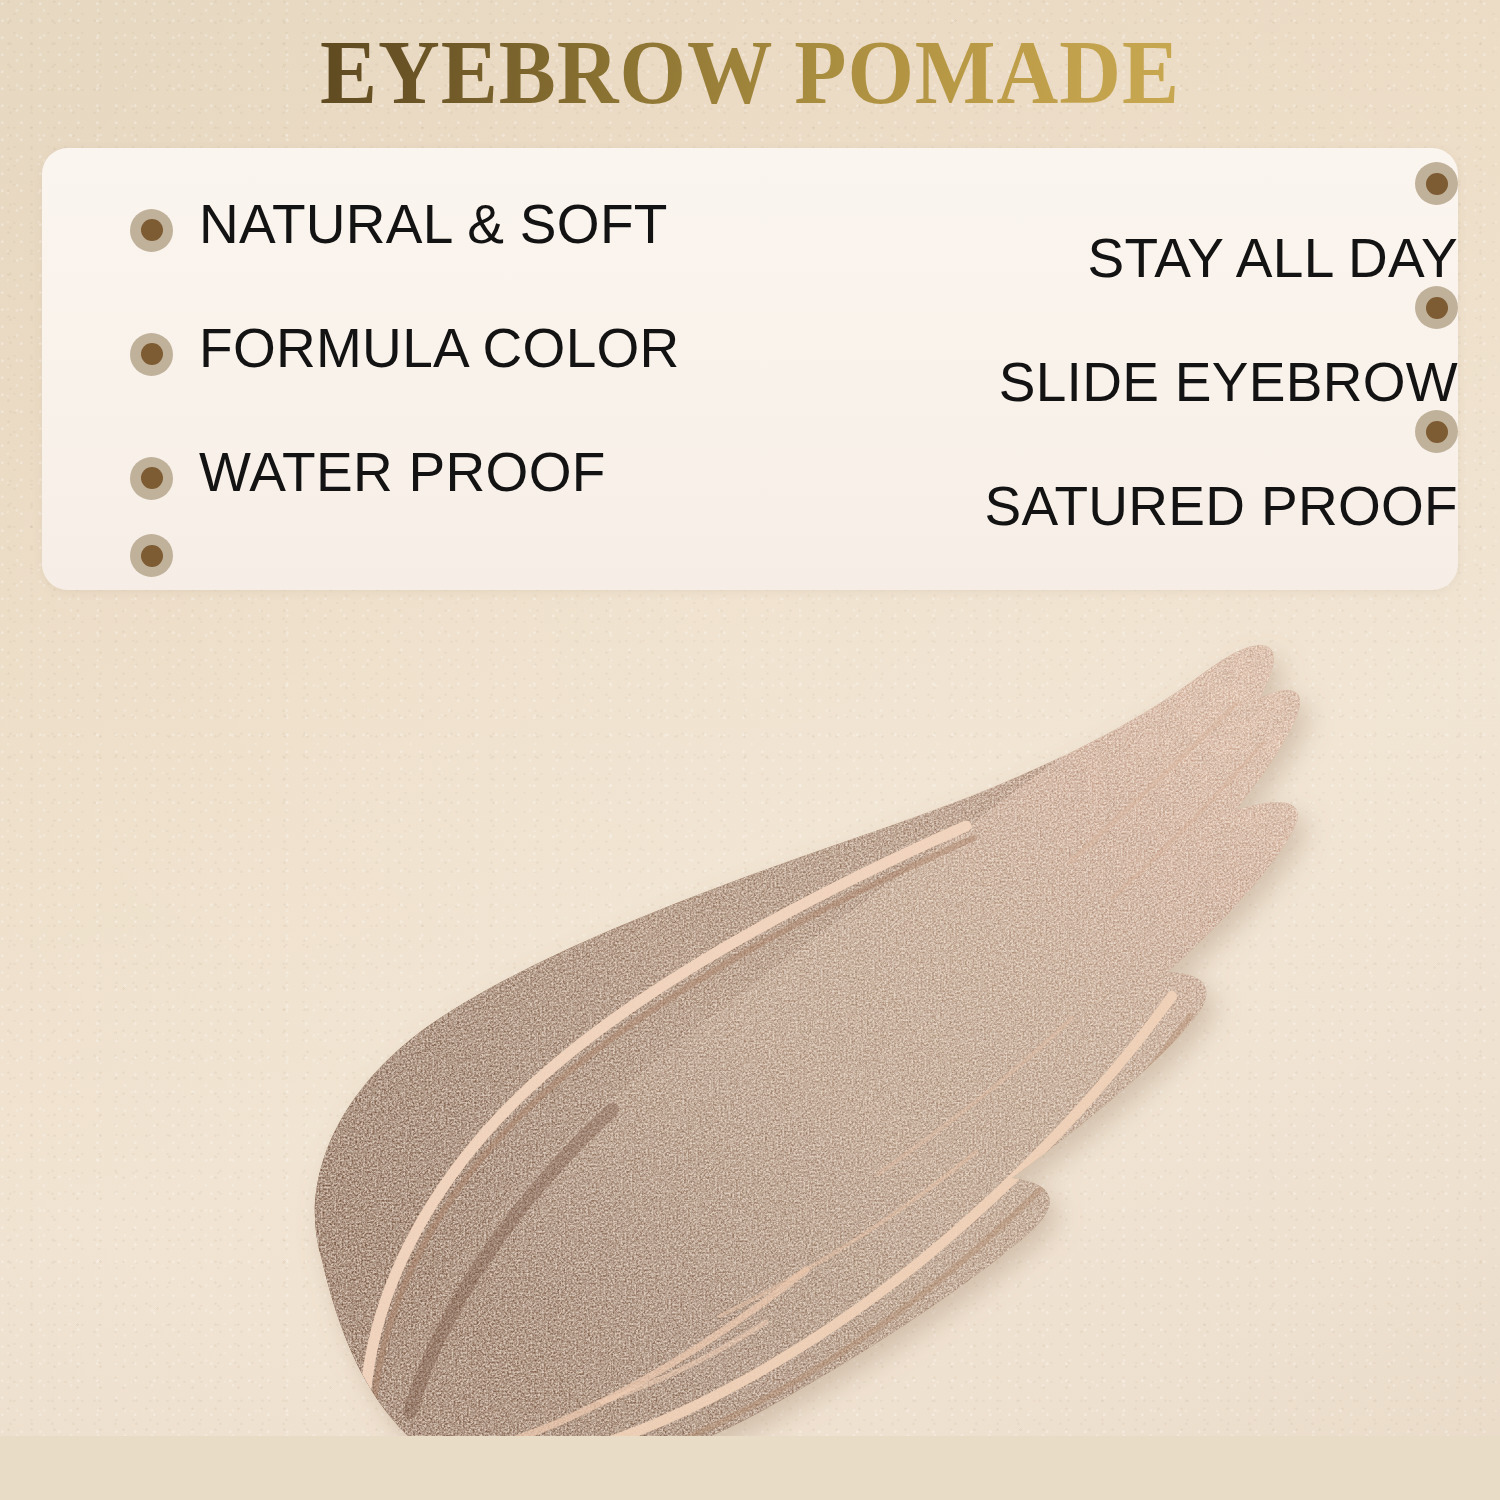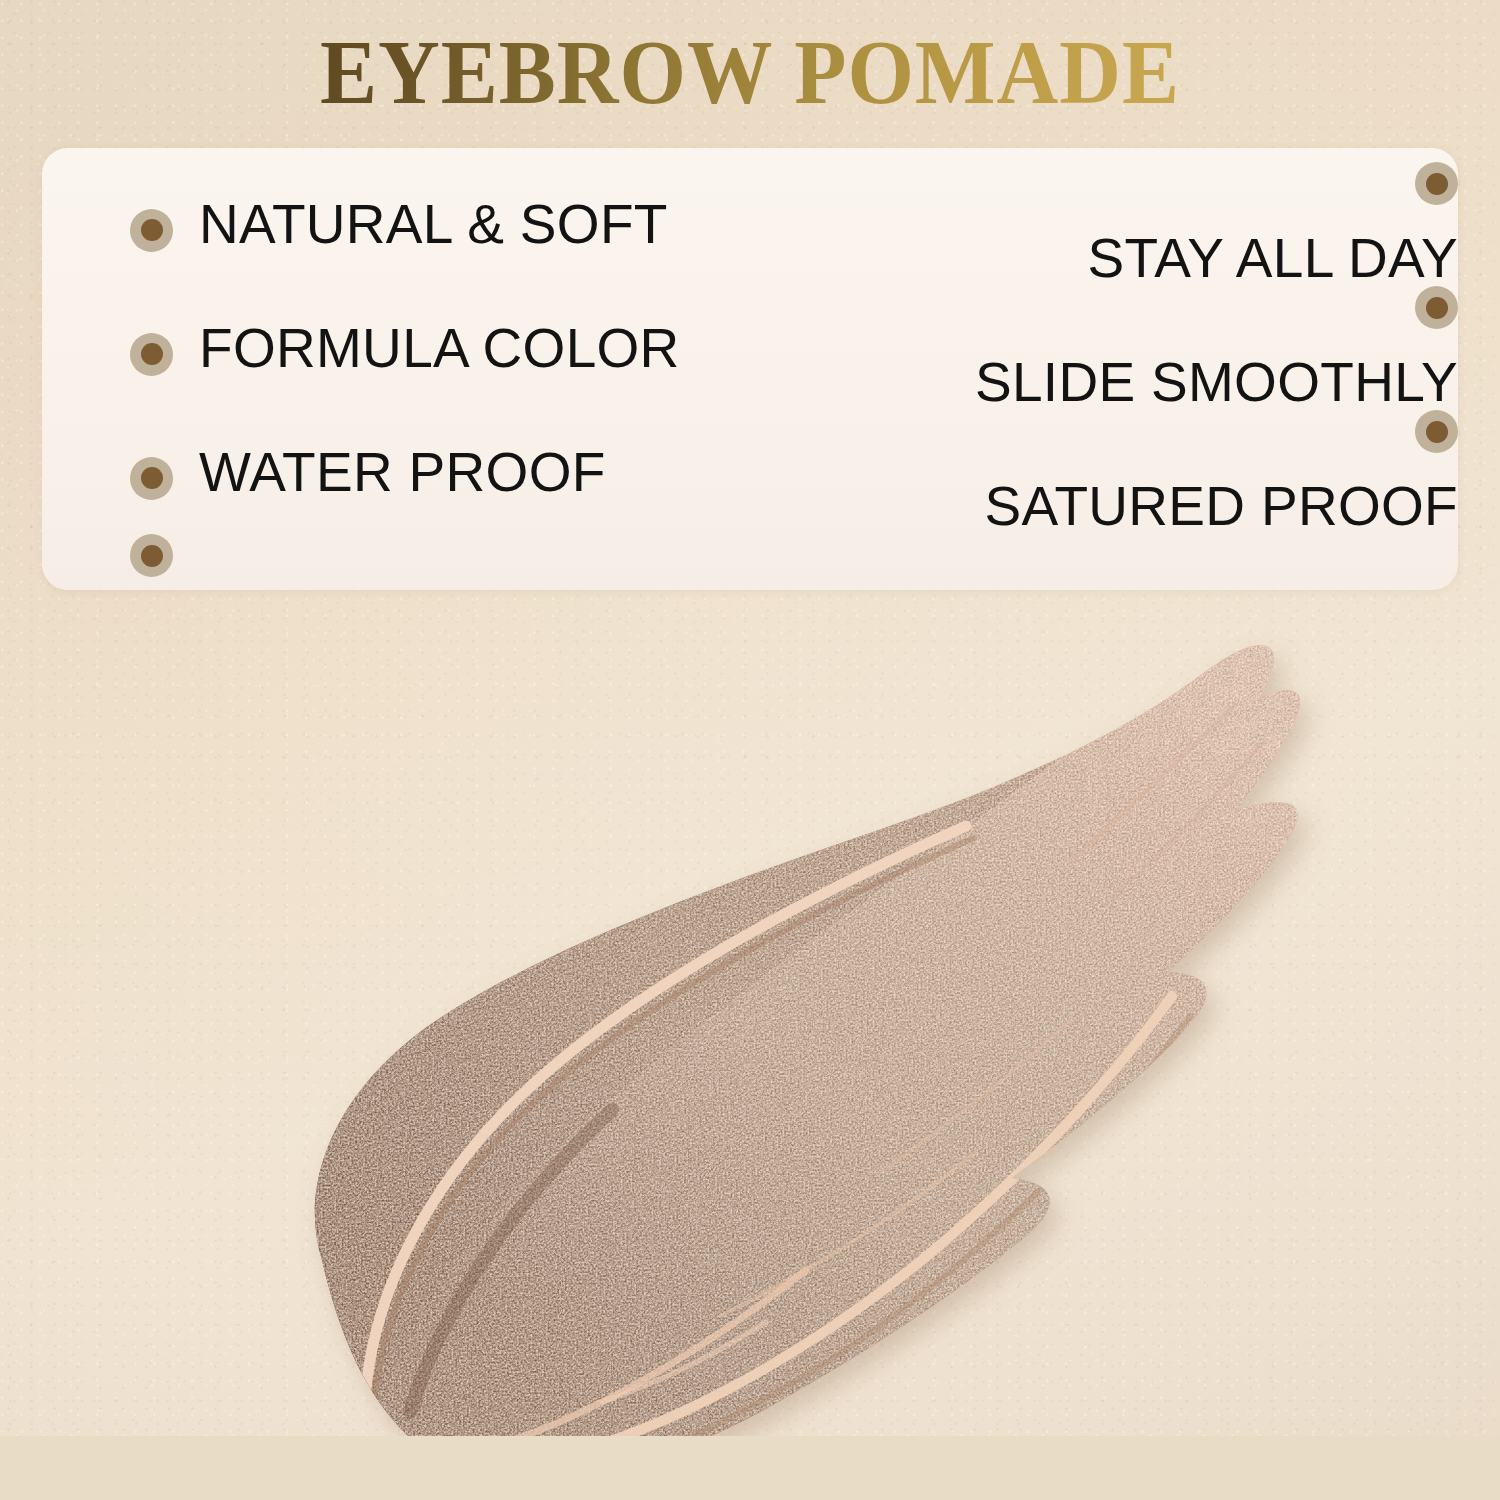--- a/index.html
+++ b/index.html
@@ -165,21 +165,21 @@
         <span class="bullet"></span>
         <span class="feat-label">STAY ALL DAY</span>
       </div>
 
       <div class="feat col-left">
         <span class="bullet"></span>
         <span class="feat-label">FORMULA COLOR</span>
       </div>
       <div class="feat col-right">
         <span class="bullet"></span>
-        <span class="feat-label">SLIDE SMOOTHLY</span>
+        <span class="feat-label">SLIDE EYEBROW</span>
       </div>
 
       <div class="feat col-left">
         <span class="bullet"></span>
         <span class="feat-label">WATER PROOF</span>
       </div>
       <div class="feat col-right">
         <span class="bullet"></span>
         <span class="feat-label">SATURED PROOF</span>
       </div>

